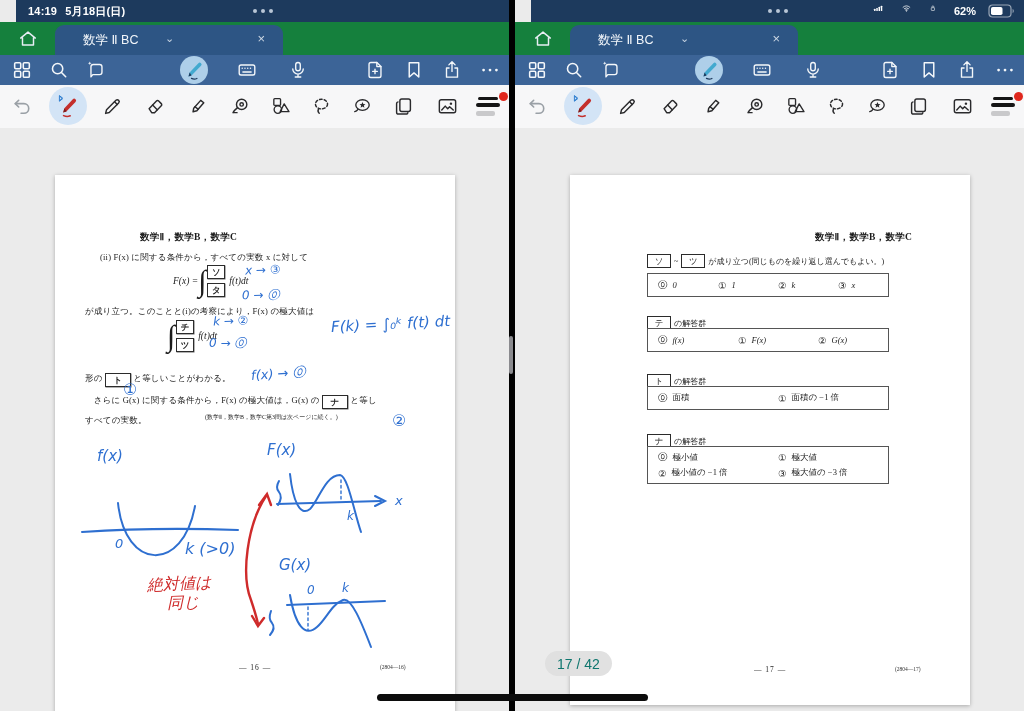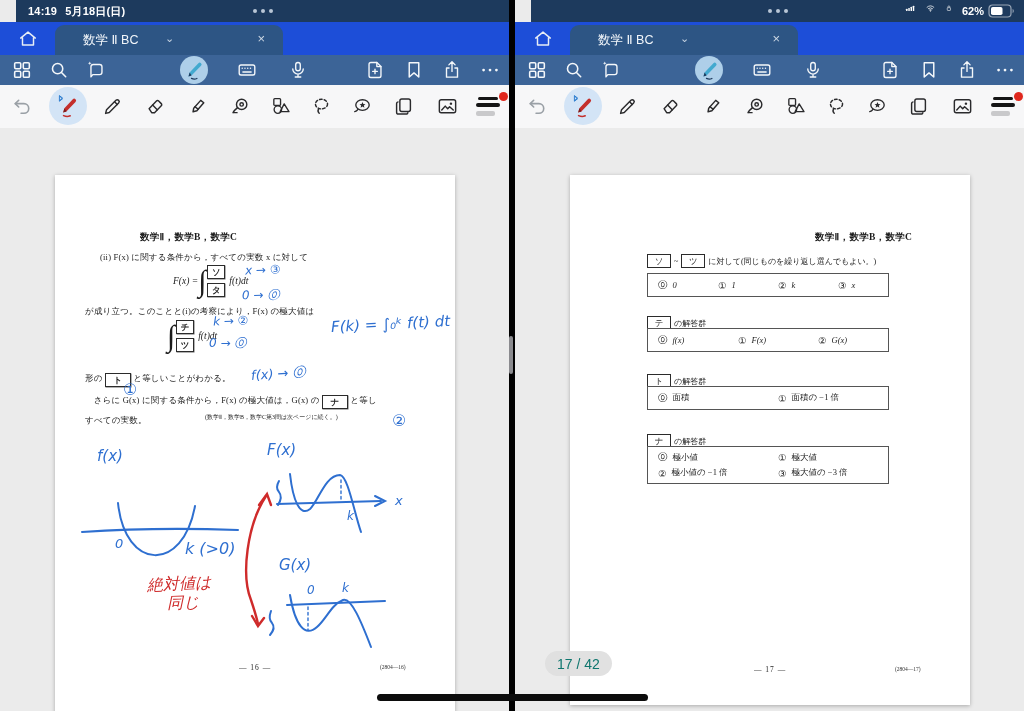--- a/index.html
+++ b/index.html
@@ -8,24 +8,24 @@
   .pane{position:absolute;top:0;width:509px;height:711px;overflow:hidden;background:#ebebeb;}
   #pane-left{left:0;}
   #pane-right{left:515px;}
 
   
   .statusbar{position:absolute;top:0;left:0;right:0;height:22px;background:#1d3a5d;color:#fff;margin-left:16px;}
   .st-left{position:absolute;left:12px;top:4px;font-size:11px;font-weight:bold;letter-spacing:.2px;}
   .st-date{font-weight:bold;margin-left:8px;}
   .st-dots{position:absolute;left:50%;top:9px;transform:translateX(-50%);display:flex;gap:4px;}
   .st-dots i{width:4px;height:4px;border-radius:50%;background:#b9c6d6;}
-  .st-right{position:absolute;right:8px;top:3px;display:flex;align-items:center;gap:4px;font-size:11px;font-weight:bold;}
-
-  
-  .tabbar{position:absolute;top:22px;left:0;right:0;height:33px;background:#1d4ed8;}
+  .st-right{position:absolute;right:8px;top:3px;display:flex;align-items:center;gap:12px;font-size:11px;font-weight:bold;}
+
+  
+  .tabbar{position:absolute;top:22px;left:0;right:0;height:33px;background:#15803d;}
   .home-btn{position:absolute;left:17px;top:6px;width:22px;height:22px;color:#e8eef5;}
   .tab{position:absolute;left:55px;top:3px;width:228px;height:30px;background:#2d5584;
        border-radius:9px 9px 0 0;color:#f2f6fa;}
   .tab-label{position:absolute;left:28px;top:7px;font-size:12.5px;}
   .tab-chevron{position:absolute;left:110px;top:7px;font-size:11px;color:#c7d4e2;}
   .tab-close{position:absolute;right:18px;top:6px;font-size:13px;color:#cdd8e4;}
 
   
   .bluebar{position:absolute;top:55px;left:0;right:0;height:30px;background:#3c6497;color:#f4f7fa;}
   .bb-ic{position:absolute;top:4px;width:22px;height:22px;}
@@ -511,21 +511,21 @@
   </div>
 
   <div class="canvas">
     <div class="page" id="page-r">
       <div class="abs pg-header" style="left:245px;top:56px">数学Ⅱ，数学B，数学C</div>
 
       <div class="abs agroup-label" style="left:77px;top:79px">
         <span class="kbox">ソ</span>
         <span>~</span>
         <span class="kbox">ツ</span>
-        <span>に対して(同じものを繰り返し選んでもよい。)</span>
+        <span>が成り立つ(同じものを繰り返し選んでもよい。)</span>
       </div>
       <div class="atable" style="left:77px;top:98px;height:22px">
         <span class="opt" style="width:58px">
             <span class="cnum">⓪</span>
             <span class="fit">0</span>
           </span>
         <span class="opt" style="width:58px">
             <span class="cnum">①</span>
             <span class="fit">1</span>
           </span>

